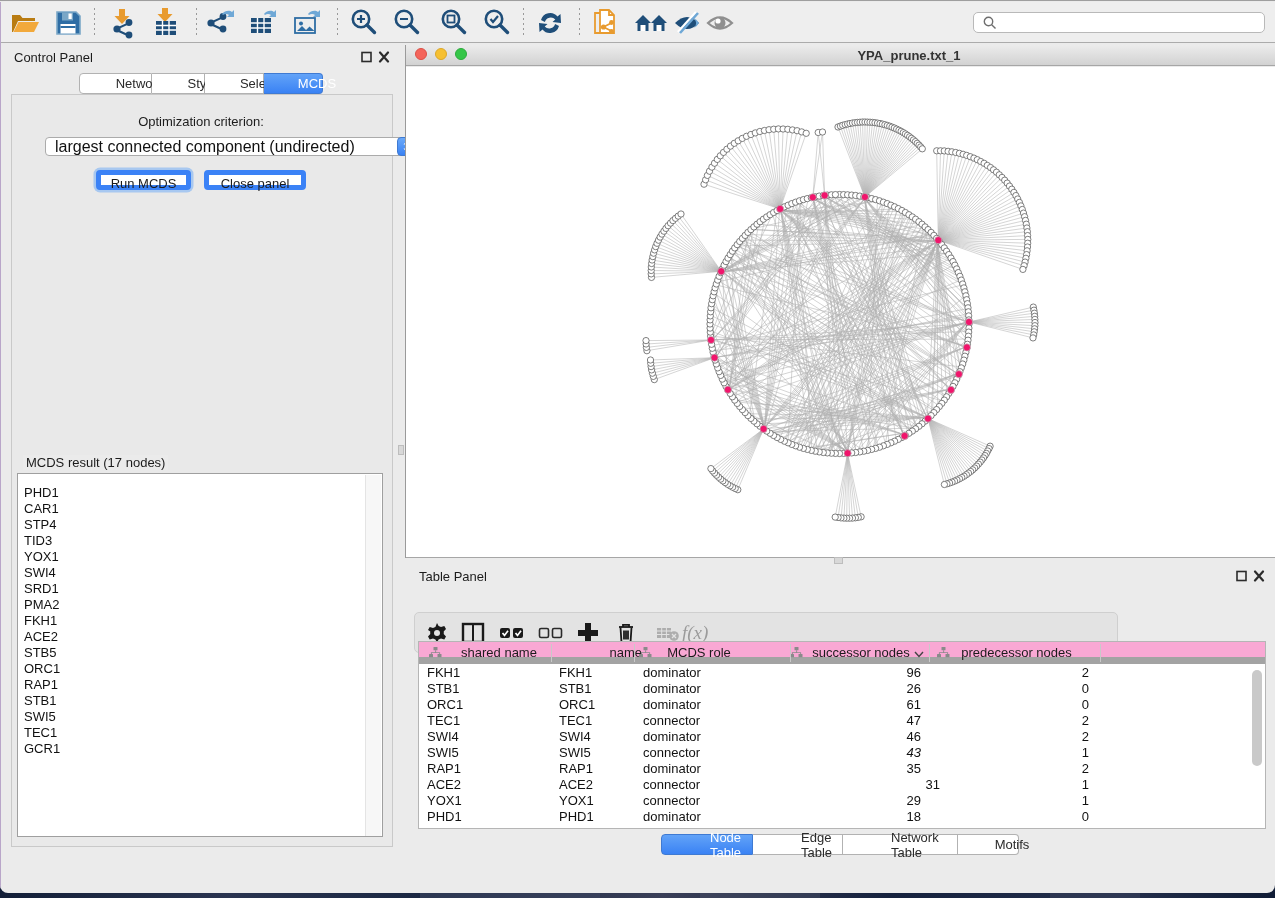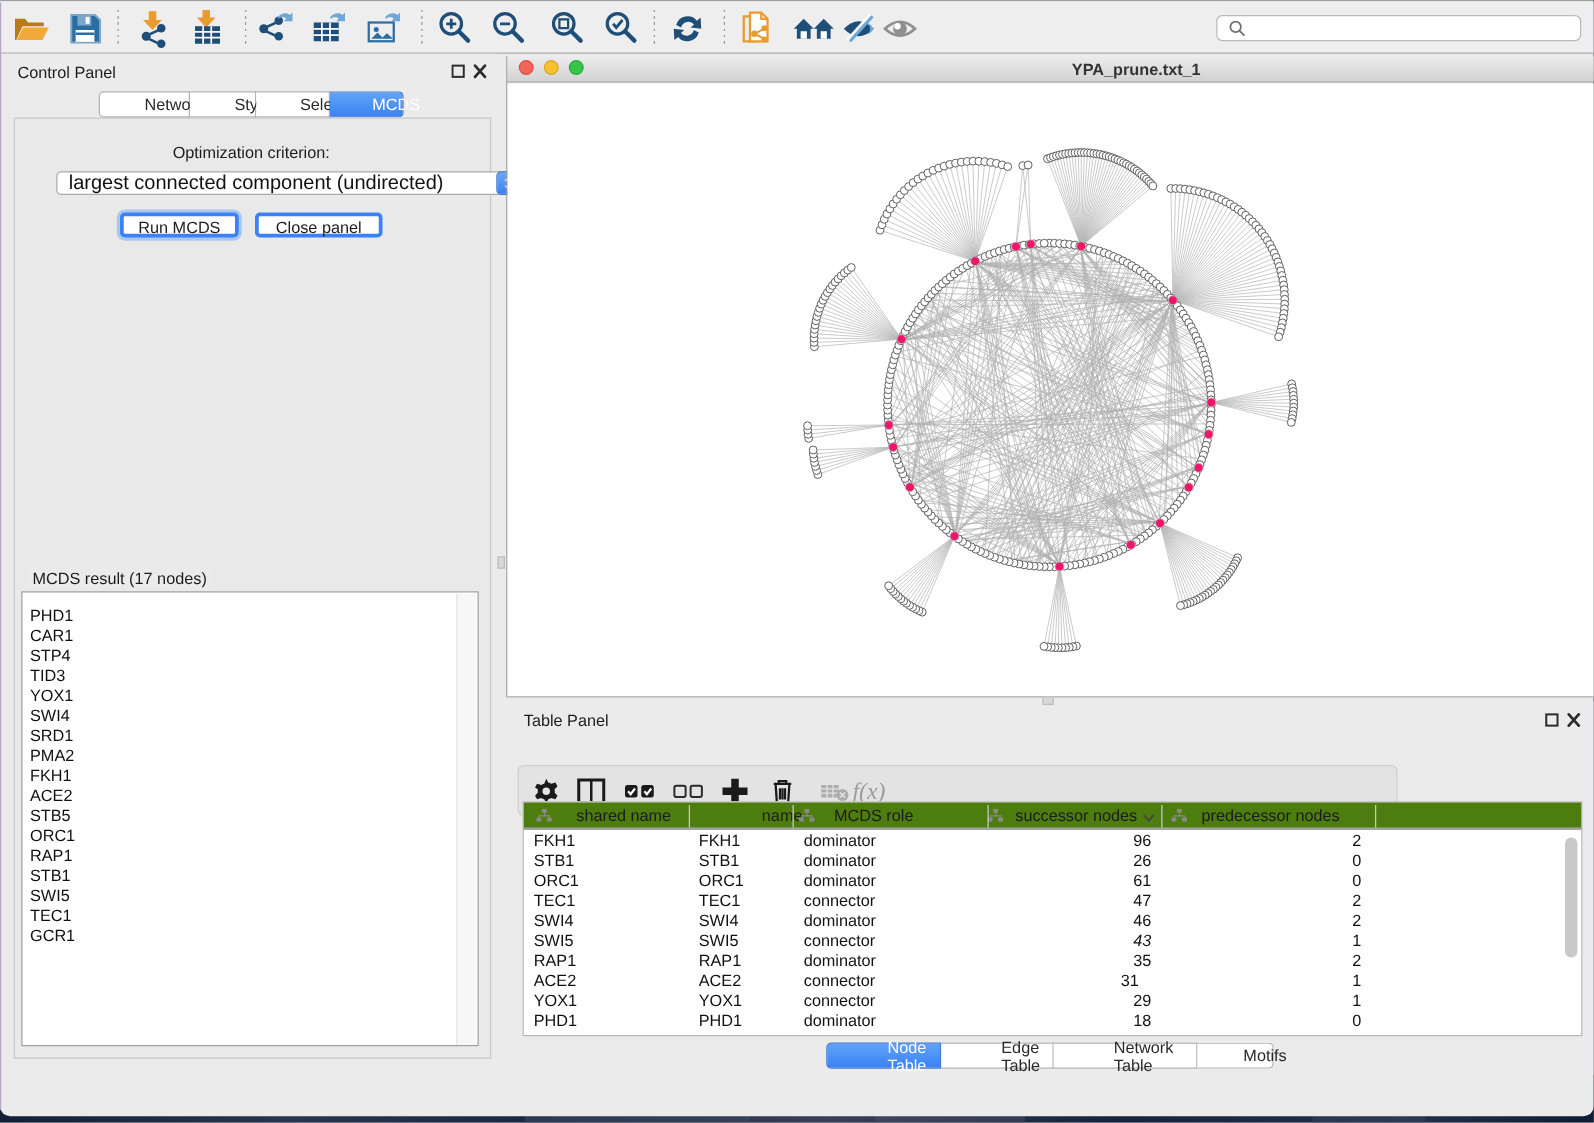--- a/index.html
+++ b/index.html
@@ -22,39 +22,39 @@
 .tab { height:21px; font-size:13px; color:#2a2a2a; background:#fff; border:1px solid #b2b2b2; border-left:none;
   display:flex; align-items:center; justify-content:center;padding-left:48px; }
 .tab.first { border-left:1px solid #b2b2b2; border-radius:4px 0 0 4px; }
 .tab.last  { border-radius:0 4px 4px 0; }
 .tab.sel { background:linear-gradient(#62a3f8,#3a82f4); color:#fff; border-color:#3f7ad2; }
 #cpbody { position:absolute; left:10px; top:51px; width:382px; height:753px; border:1px solid #c9c9c9; background:#e9e9e9; }
 #optlabel { position:absolute; left:0px; top:71px; width:400px; text-align:center; font-size:13px; color:#1c1c1c;}
 #dropdown { position:absolute; left:44px; top:94px; width:372px; height:19px; background:#fff; border:1px solid #ababab; border-radius:4px; font-size:16px; color:#111; }
 #dropdown .txt { position:absolute; left:9px; top:1px; line-height:16px; }
 #dd-step { position:absolute; right:-1px; top:-1px; width:20px; height:19px; border-radius:4px; background:linear-gradient(#6aa9f9,#3a82f4); border:1px solid #3f7ad2;}
-.btn { position:absolute; height:20px; background:#fff; border:3px solid #3b82f6; border-radius:4px; font-size:13px; color:#1c1c1c; text-align:center; line-height:18px; }
+.btn { position:absolute; height:20px; background:#fff; border:5px solid #3b82f6; border-radius:4px; font-size:13px; color:#1c1c1c; text-align:center; line-height:18px; }
 #runbtn { left:95px; top:127px; width:95px; box-shadow:0 0 0 2.5px #a8c8f0; }
 #closebtn { left:203px; top:127px; width:102px; }
 #groupbox { position:absolute; left:16px; top:430px; width:366px; height:364px; border:1px solid #9f9f9f; background:#fff; }
 #grouplabel { position:absolute; left:22px; top:412px; background:#ebebeb; padding:0 3px; font-size:13px; color:#1c1c1c; }
 #genelist { position:absolute; left:23px; top:442px; width:340px; font-size:13px; color:#111; line-height:16px; }
 #listscroll { position:absolute; right:1px; top:1px; width:16px; height:361px; background:#f7f7f7; border-left:1px solid #e4e4e4; }
 
 #netwin { position:absolute; left:405px; top:44px; width:870px; height:513px; border-left:1px solid #9a9a9a; }
 #nettitle { position:absolute; left:0; top:0; width:870px; height:21px;
   background:linear-gradient(#ececec,#d2d2d2); border-bottom:1px solid #a6a6a6; }
 #nettitle .t { position:absolute; left:433px; top:3px; width:140px; text-align:center; font-size:13px; font-weight:600; color:#333; }
 .tl { position:absolute; top:2.5px; width:12px; height:12px; border-radius:50%; }
 #netcanvas { position:absolute; left:0; top:22px; width:870px; height:491px; background:#fff; border-bottom:1px solid #a6a6a6;}
 
 #tpanel { position:absolute; left:398px; top:560px; width:877px; height:299px; background:#ebebeb; }
 #ttoolbar { position:absolute; left:16px; top:51px; width:704px; height:41px; background:#e3e3e3; border:1px solid #cfcfcf; border-radius:5px; }
 #ttable { position:absolute; left:20px; top:80px; width:848px; height:188px; background:#fff; border:1px solid #b5b5b5; }
-#thead { position:absolute; left:0; top:0; width:846px; height:22px; background:#4d7c0f; border-bottom:2px solid #a3a3a3; font-size:13px; color:#1c1c1c; }
+#thead { position:absolute; left:0; top:0; width:846px; height:22px; background:#f9a8d4; border-bottom:7px solid #a3a3a3; font-size:13px; color:#1c1c1c; }
 .hcell { position:absolute; top:0px; height:22px; line-height:22px; text-align:center; }
 .hsep { position:absolute; top:2px; width:1px; height:18px; background:#c9c9c9; }
 .trow { position:absolute; font-size:13px; color:#111; height:16px; line-height:16px; }
 .num { position:absolute; text-align:right; }
 #tscroll { position:absolute; right:3px; top:28px; width:10px; height:96px; background:#c9c9c9; border-radius:5px; }
 #ttabs { position:absolute; left:263px; top:273px; height:21px; display:flex; }
 
 #statusbar { position:absolute; left:0; top:860px; width:1275px; height:33px; background:#eeeeee; border-top:1px solid #bdbdbd; }
 #listbtn { position:absolute; left:11px; top:6px; width:27px; height:21px; background:#fdfdfd; border:1px solid #989898; }
 #membtn { position:absolute; right:10px; top:5px; width:75px; height:23px; background:#fdfdfd; border:1px solid #989898; font-size:12px; color:#111; }
@@ -1339,21 +1339,21 @@
           <div class="trow num" style="left:371px; width:131px; top:103px;font-style:italic;">43</div>
           <div class="trow num" style="left:510px; width:160px; top:103px;">1</div>
           <div class="trow" style="left:8px; top:119px;">RAP1</div>
           <div class="trow" style="left:140px; top:119px;">RAP1</div>
           <div class="trow" style="left:224px; top:119px;">dominator</div>
           <div class="trow num" style="left:371px; width:131px; top:119px;">35</div>
           <div class="trow num" style="left:510px; width:160px; top:119px;">2</div>
           <div class="trow" style="left:8px; top:135px;">ACE2</div>
           <div class="trow" style="left:140px; top:135px;">ACE2</div>
           <div class="trow" style="left:224px; top:135px;">connector</div>
-          <div class="trow num" style="left:361px; width:131px; top:135px;">31</div>
+          <div class="trow num" style="left:390px; width:131px; top:135px;">31</div>
           <div class="trow num" style="left:510px; width:160px; top:135px;">1</div>
           <div class="trow" style="left:8px; top:151px;">YOX1</div>
           <div class="trow" style="left:140px; top:151px;">YOX1</div>
           <div class="trow" style="left:224px; top:151px;">connector</div>
           <div class="trow num" style="left:371px; width:131px; top:151px;">29</div>
           <div class="trow num" style="left:510px; width:160px; top:151px;">1</div>
           <div class="trow" style="left:8px; top:167px;">PHD1</div>
           <div class="trow" style="left:140px; top:167px;">PHD1</div>
           <div class="trow" style="left:224px; top:167px;">dominator</div>
           <div class="trow num" style="left:371px; width:131px; top:167px;">18</div>

